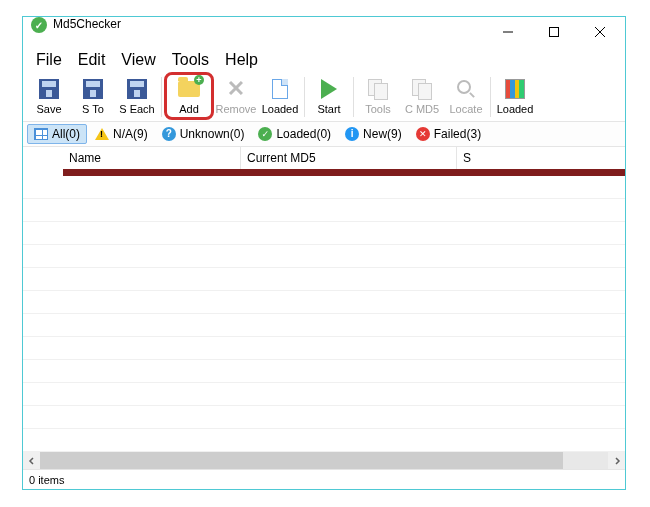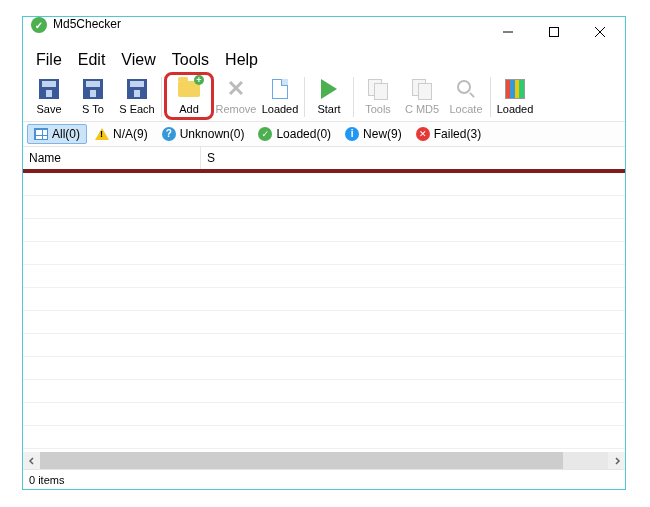--- a/index.html
+++ b/index.html
@@ -17,21 +17,21 @@
 .tbtn { width: 44px; display: flex; flex-direction: column; align-items: center; padding: 2px 0; gap: 2px; }
 .tbtn .ticon { width: 24px; height: 24px; display: flex; align-items: center; justify-content: center; }
 .tbtn .tlabel { font-size: 11px; color: #000; }
 .tbtn.disabled .tlabel { color: #a0a0a0; }
 .tsep { width: 1px; height: 40px; background: #e0e0e0; margin: 2px 2px 0; }
 .highlight { border: 3px solid #d32f2f; border-radius: 8px; margin: -3px 0; padding: 0; }
 .filterbar { display: flex; align-items: center; padding: 2px 4px; gap: 2px; border-bottom: 1px solid #e5e5e5; background: #fdfdfd; }
 .fbtn { display: flex; align-items: center; gap: 4px; padding: 2px 6px; font-size: 12px; }
 .fbtn.active { background: #cce4f7; border: 1px solid #7eb4ea; border-radius: 2px; }
 .ficon { width: 14px; height: 14px; display: inline-flex; align-items: center; justify-content: center; }
-.columns { display: flex; border-bottom: 4px solid #7f1d1d; background: #fff; }
+.columns { display: flex; border-bottom: 7px solid #7f1d1d; background: #fff; margin-left: 40px; }
 .col { padding: 4px 6px; font-size: 12px; border-right: 1px solid #e5e5e5; }
 .grid { flex: 1; background: #fff; overflow: hidden; position: relative; }
 .grid-rows { height: 100%; background: repeating-linear-gradient(to bottom, #fff 0, #fff 22px, #f0f0f0 22px, #f0f0f0 23px); }
 .hscroll { height: 17px; display: flex; align-items: stretch; background: #f0f0f0; }
 .hscroll .arrow { width: 17px; display: flex; align-items: center; justify-content: center; background: #f0f0f0; }
 .hscroll .track { flex: 1; background: #e8e8e8; position: relative; }
 .hscroll .thumb { position: absolute; left: 0; top: 0; bottom: 0; width: 92%; background: #cdcdcd; }
 .statusbar { height: 20px; padding: 0 6px; border-top: 1px solid #e5e5e5; font-size: 11px; display: flex; align-items: center; }
 
 .disk { width: 20px; height: 20px; background: #3b5998; position: relative; }
@@ -209,20 +209,21 @@
     <div class="fbtn">
         <span class="ficon">
           <span class="fail"></span>
         </span>
         <span>Failed(3)</span>
       </div>
   </div>
 
   <div class="columns">
     <div class="col" style="width:178px">Name</div>
+    <div class="col" style="width:216px">Current MD5</div>
     <div class="col" style="flex:1;border-right:none">S</div>
   </div>
 
   <div class="grid">
     <div class="grid-rows"></div>
   </div>
 
   <div class="hscroll">
     <div class="arrow">
         <svg width="8" height="8" viewBox="0 0 8 8">

